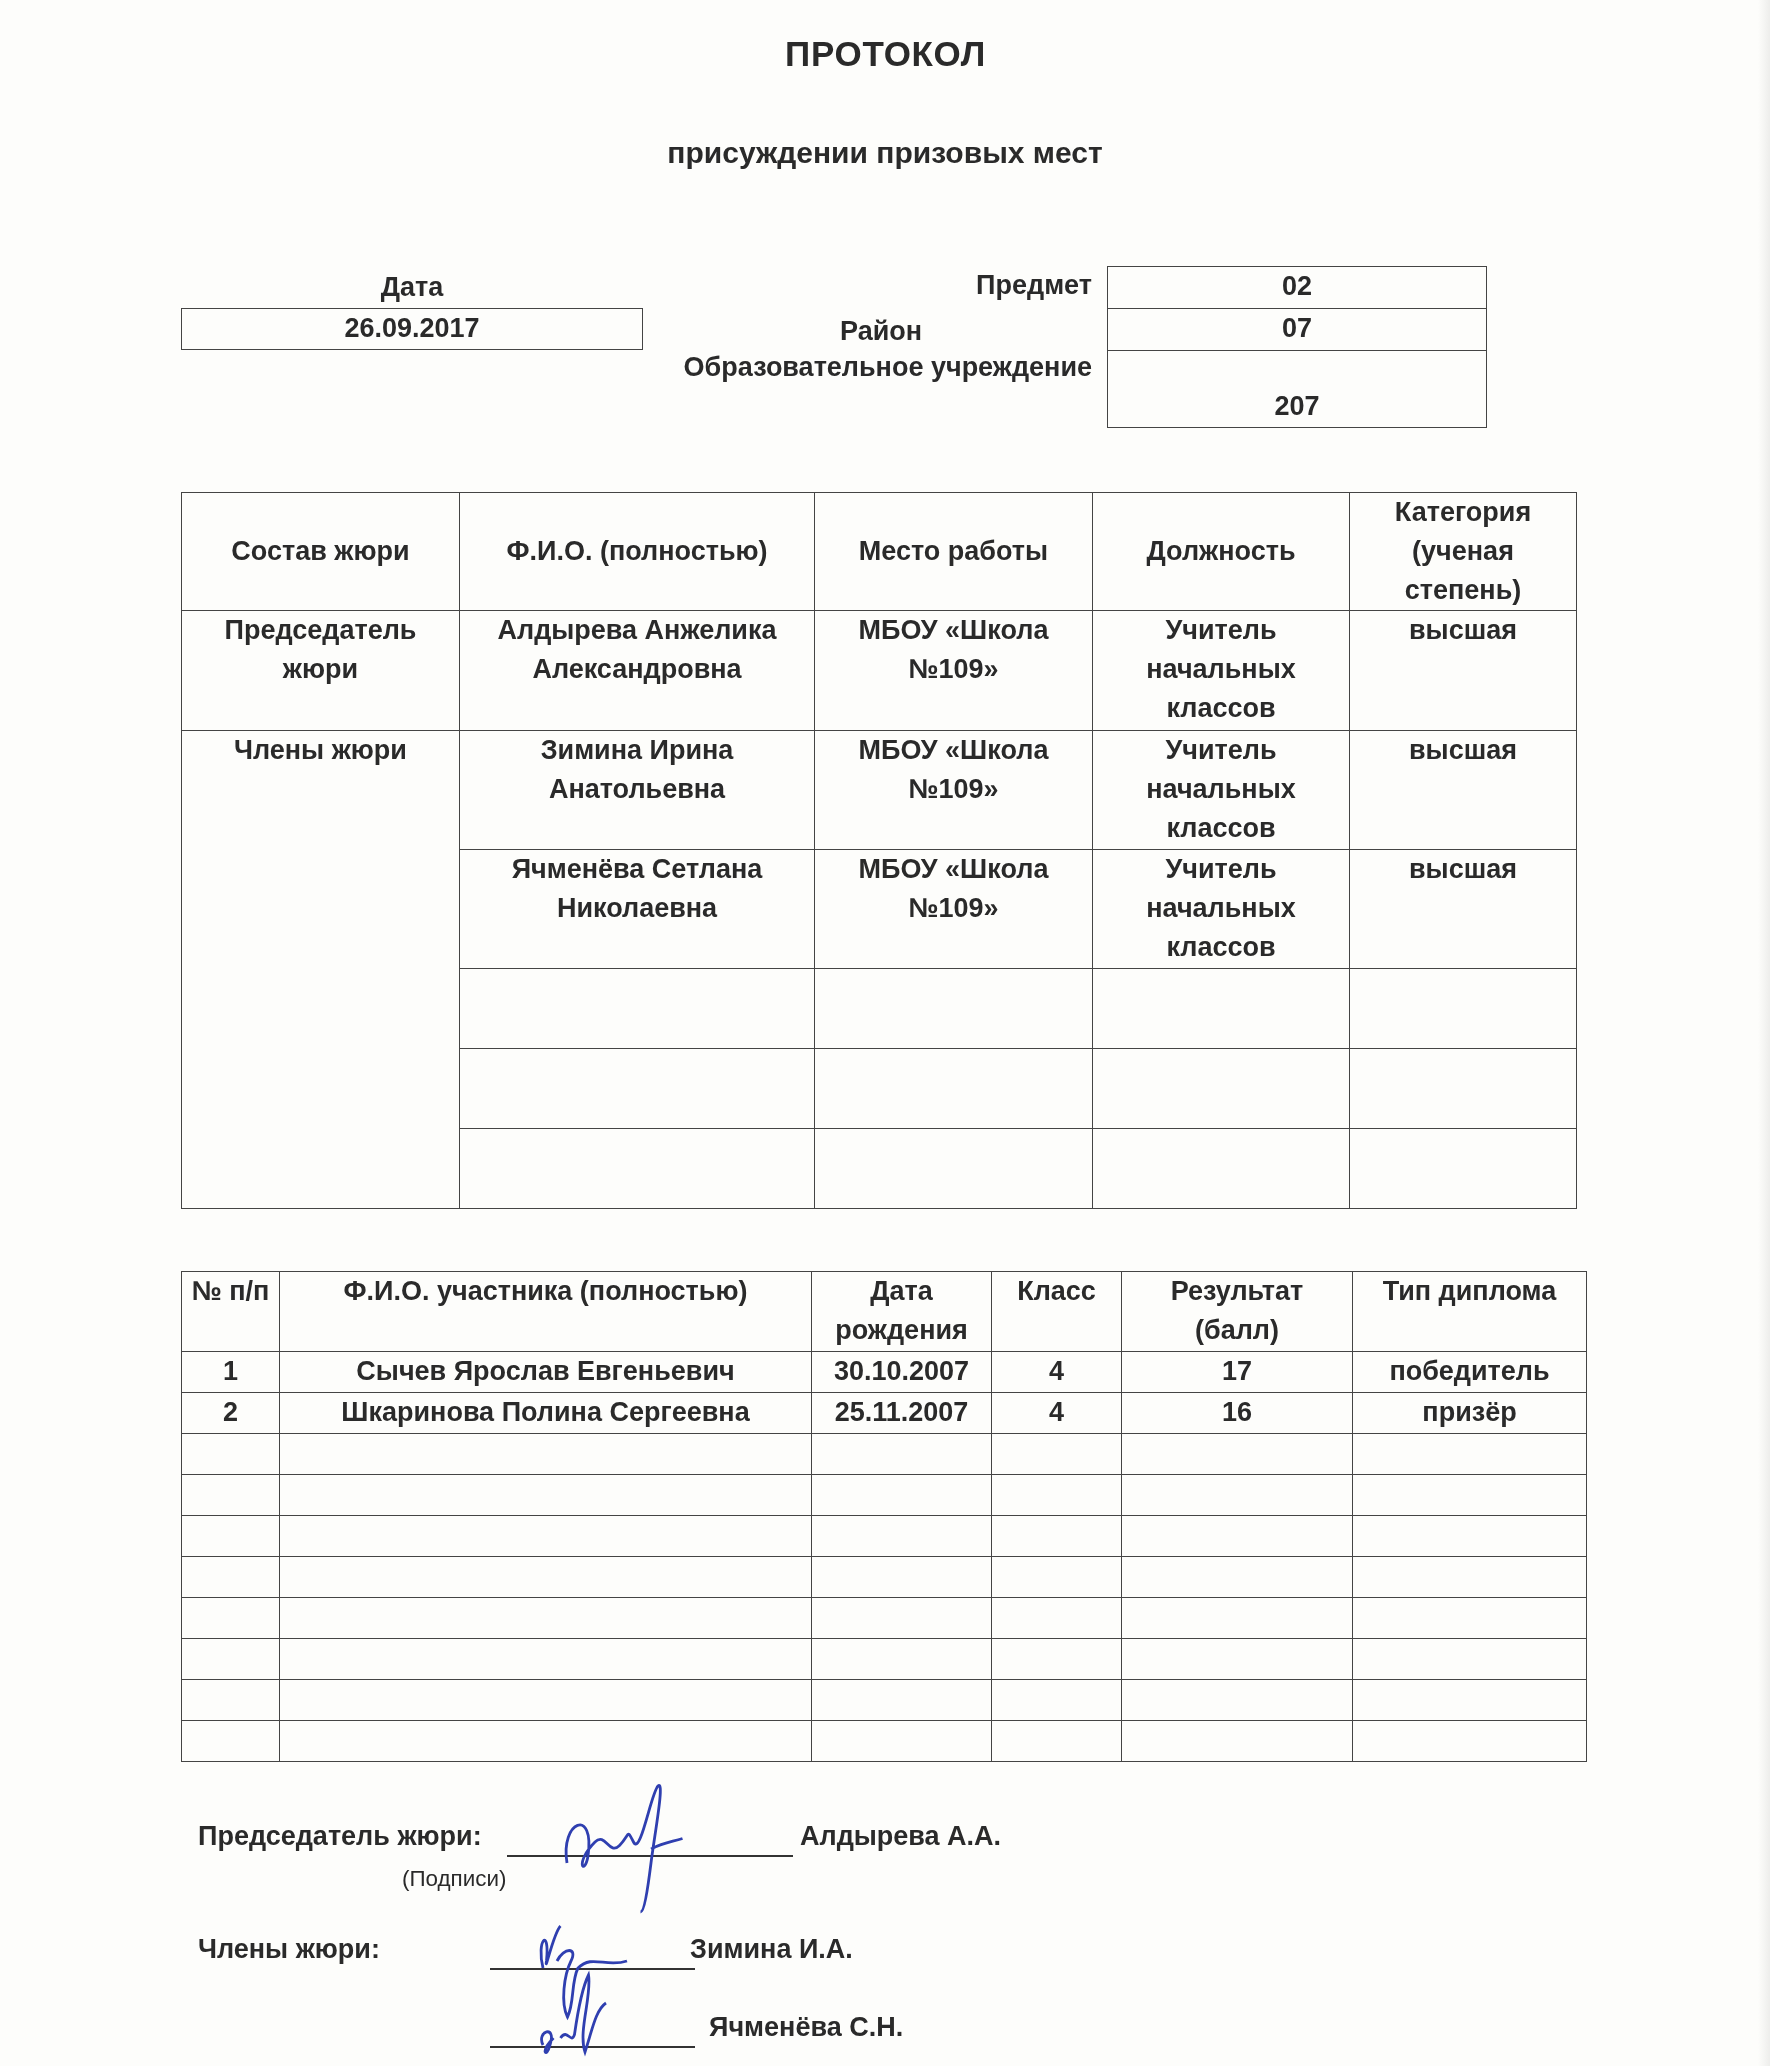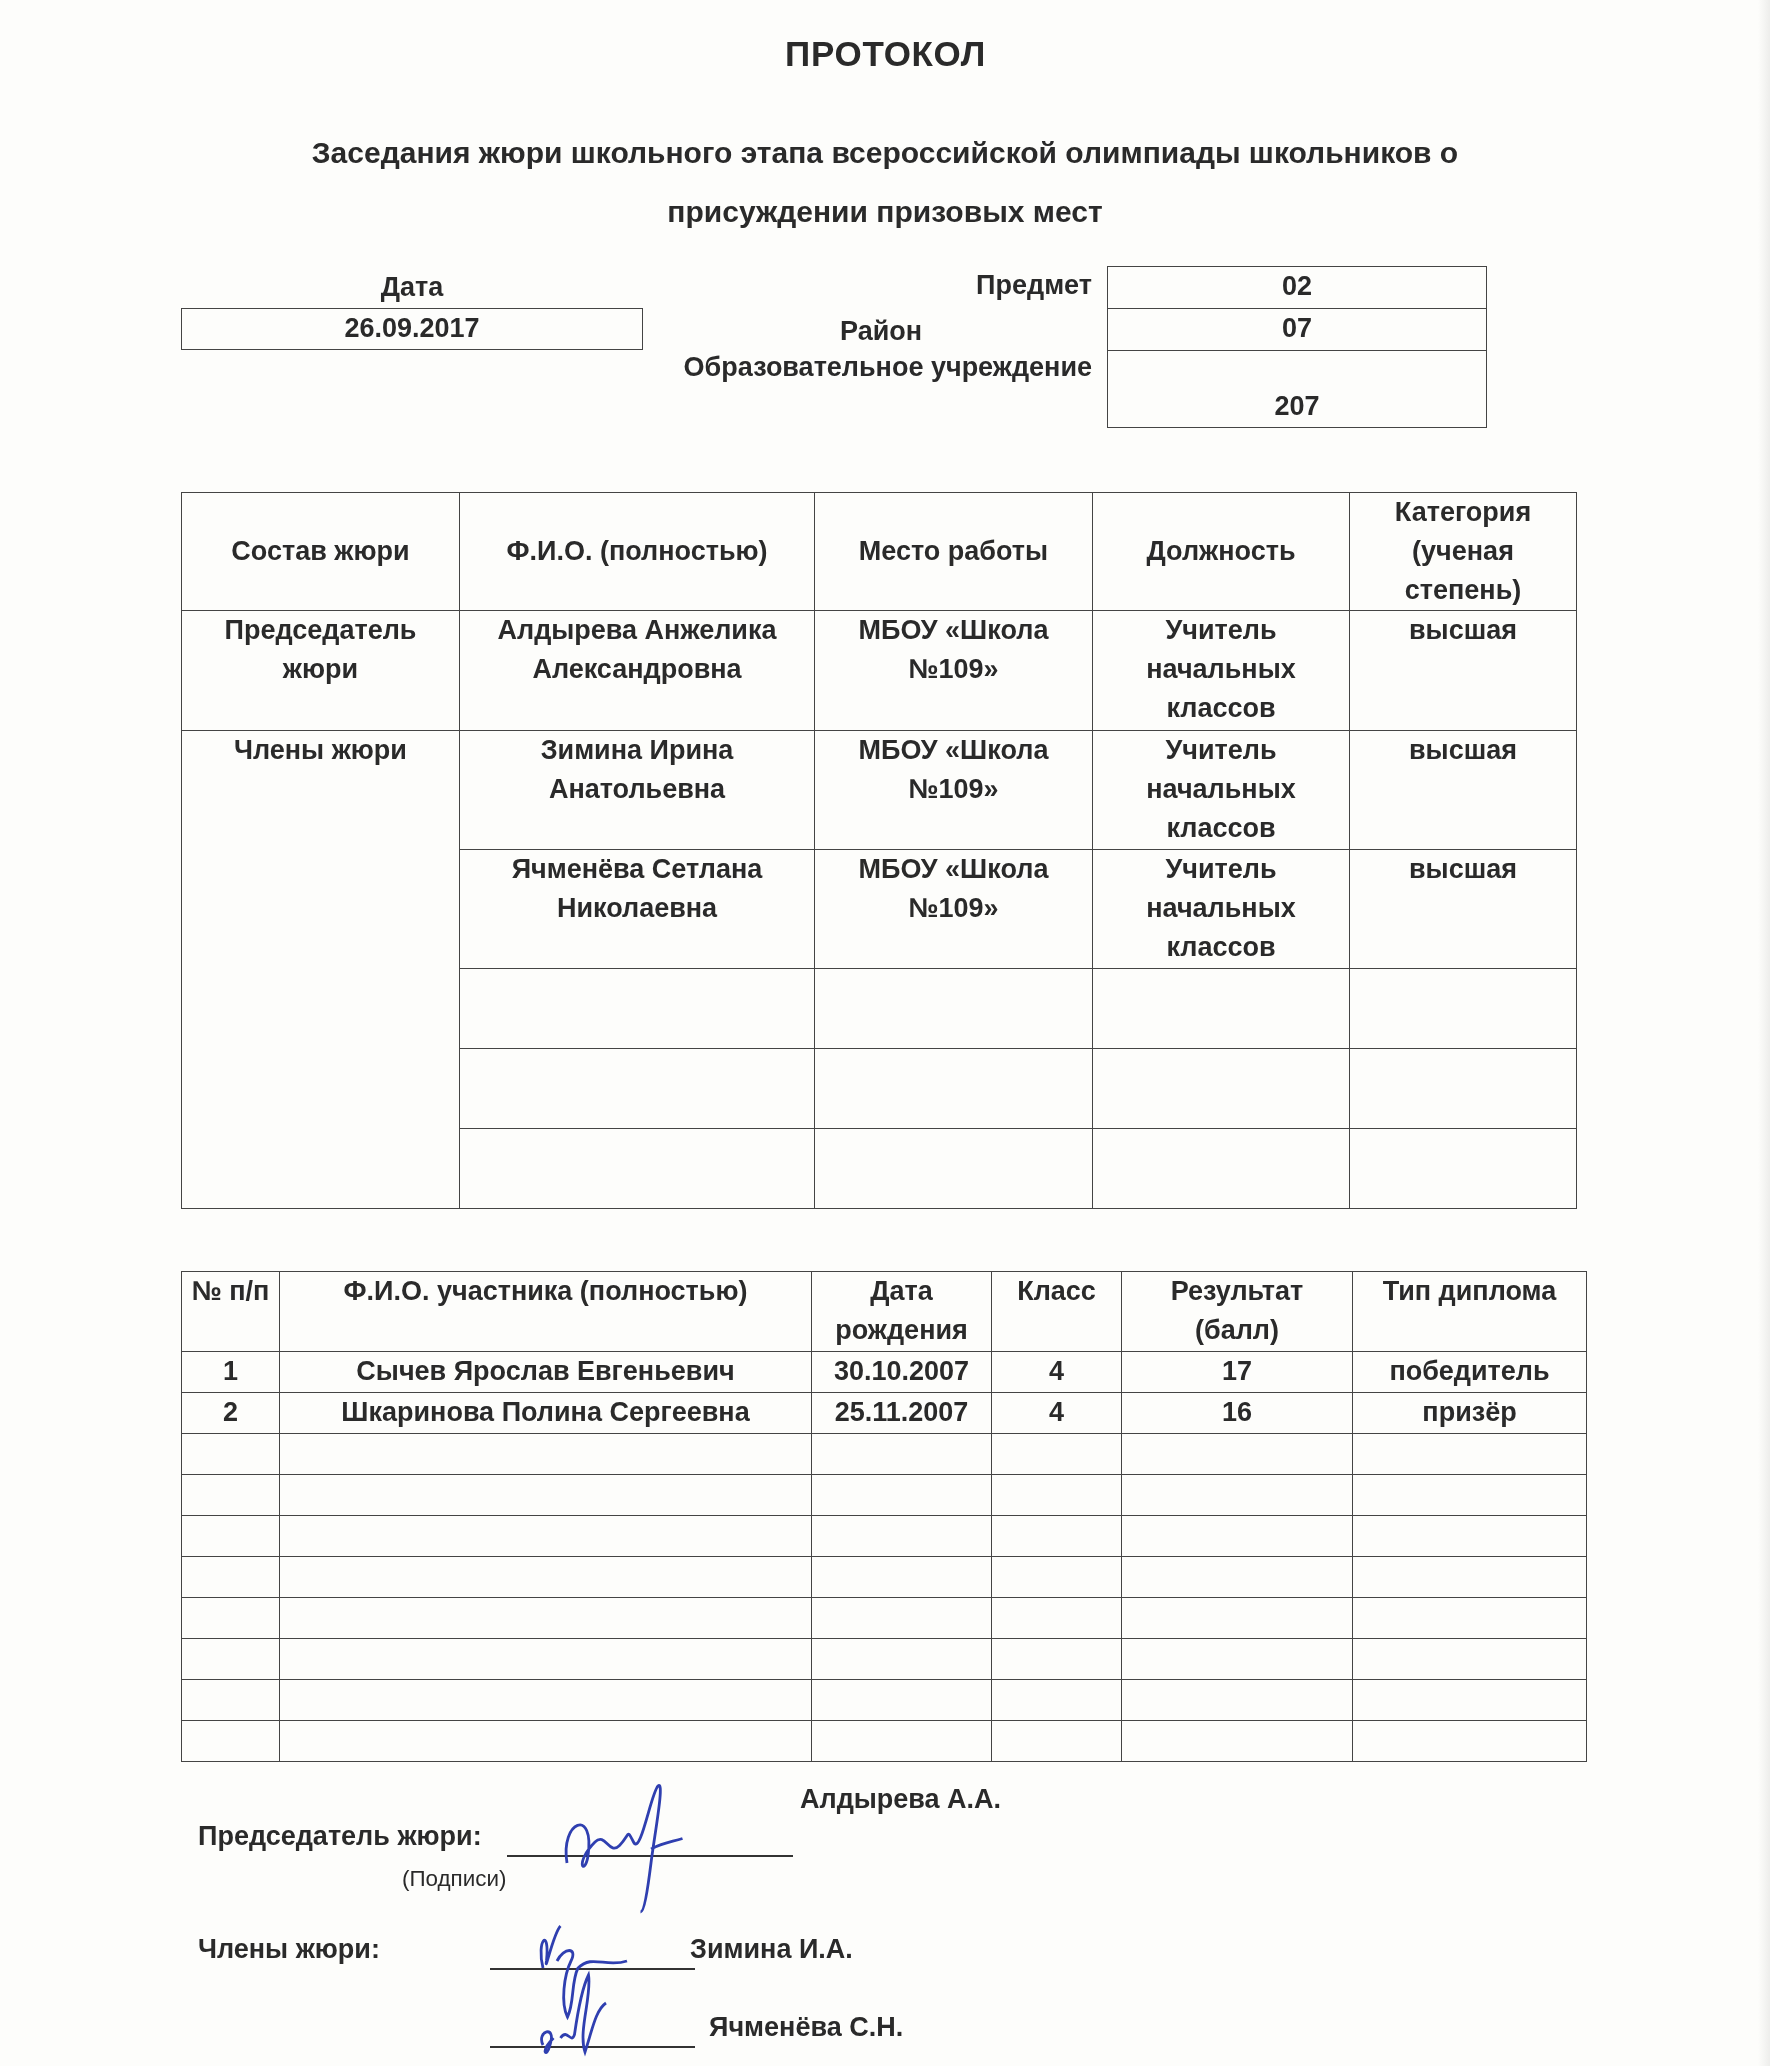--- a/index.html
+++ b/index.html
@@ -24,21 +24,20 @@
   .hint { font-size:22.4px; font-weight:normal; }
   .edge { position:absolute; right:0; top:0; width:12.6px; height:2066px; background:linear-gradient(to right,#fdfdfb,#ececea); }
 </style>
 </head>
 <body>
 
 <div class="edge"></div>
 
 <div id="title" class="abs center">ПРОТОКОЛ</div>
 <div id="subtitle" class="abs center">
-  <div>Заседания жюри школьного этапа всероссийской олимпиады школьников о</div>
   <div>присуждении призовых мест</div>
 </div>
 
 <div class="abs lbl center" style="left:181px;width:462px;top:272px;">Дата</div>
 <div class="abs box cellv" style="left:181px;top:308px;width:462px;height:42px;line-height:39px;">
   <span>26.09.2017</span>
 </div>
 
 <div class="abs lbl" style="left:840px;width:252px;top:270px;text-align:right;">Предмет</div>
 <div class="abs lbl" style="left:840px;width:252px;top:316px;text-align:left;">Район</div>
@@ -212,21 +211,21 @@
     <td></td>
   </tr>
 </tbody>
   </table>
 
 <div class="abs sig-label" style="left:198px;top:1821px;">Председатель жюри:</div>
 <div class="abs sig-line" style="left:507px;top:1821px;width:286px;height:34px;"></div>
 <svg class="abs sig-svg" style="left:546px;top:1779px;" width="154" height="140" viewBox="0 0 220 200">
   <path d="M30 120 C 20 60, 70 40, 60 110 C 55 140, 40 120, 70 90 C 85 75, 90 110, 105 95 C 120 80, 115 70, 125 90 C 135 110, 150 20, 160 10 C 170 0, 155 80, 150 120 C 145 160, 140 190, 135 190 M 150 100 C 170 90, 180 90, 195 85"></path>
 </svg>
-<div class="abs sig-name" style="left:800px;top:1784px;text-align:right;">Алдырева А.А.</div>
+<div class="abs sig-name" style="left:800px;top:1821px;text-align:right;">Алдырева А.А.</div>
 <div class="abs hint" style="left:402px;top:1866px;">(Подписи)</div>
 
 <div class="abs sig-label" style="left:198px;top:1934px;">Члены жюри:</div>
 <div class="abs sig-line" style="left:490px;top:1934px;width:205px;height:34px;"></div>
 <svg class="abs sig-svg" style="left:529px;top:1919px;" width="112" height="112" viewBox="0 0 160 160">
   <path d="M20 70 C 10 30, 30 10, 25 60 C 22 80, 35 20, 45 10 M 40 60 C 50 40, 70 40, 60 60 C 50 80, 45 120, 55 140 C 65 120, 60 90, 70 70 C 90 50, 110 70, 140 60"></path>
 </svg>
 <div class="abs sig-name" style="left:690px;top:1934px;">Зимина И.А.</div>
 
 <div class="abs sig-line" style="left:490px;top:2012px;width:205px;height:34px;"></div>

